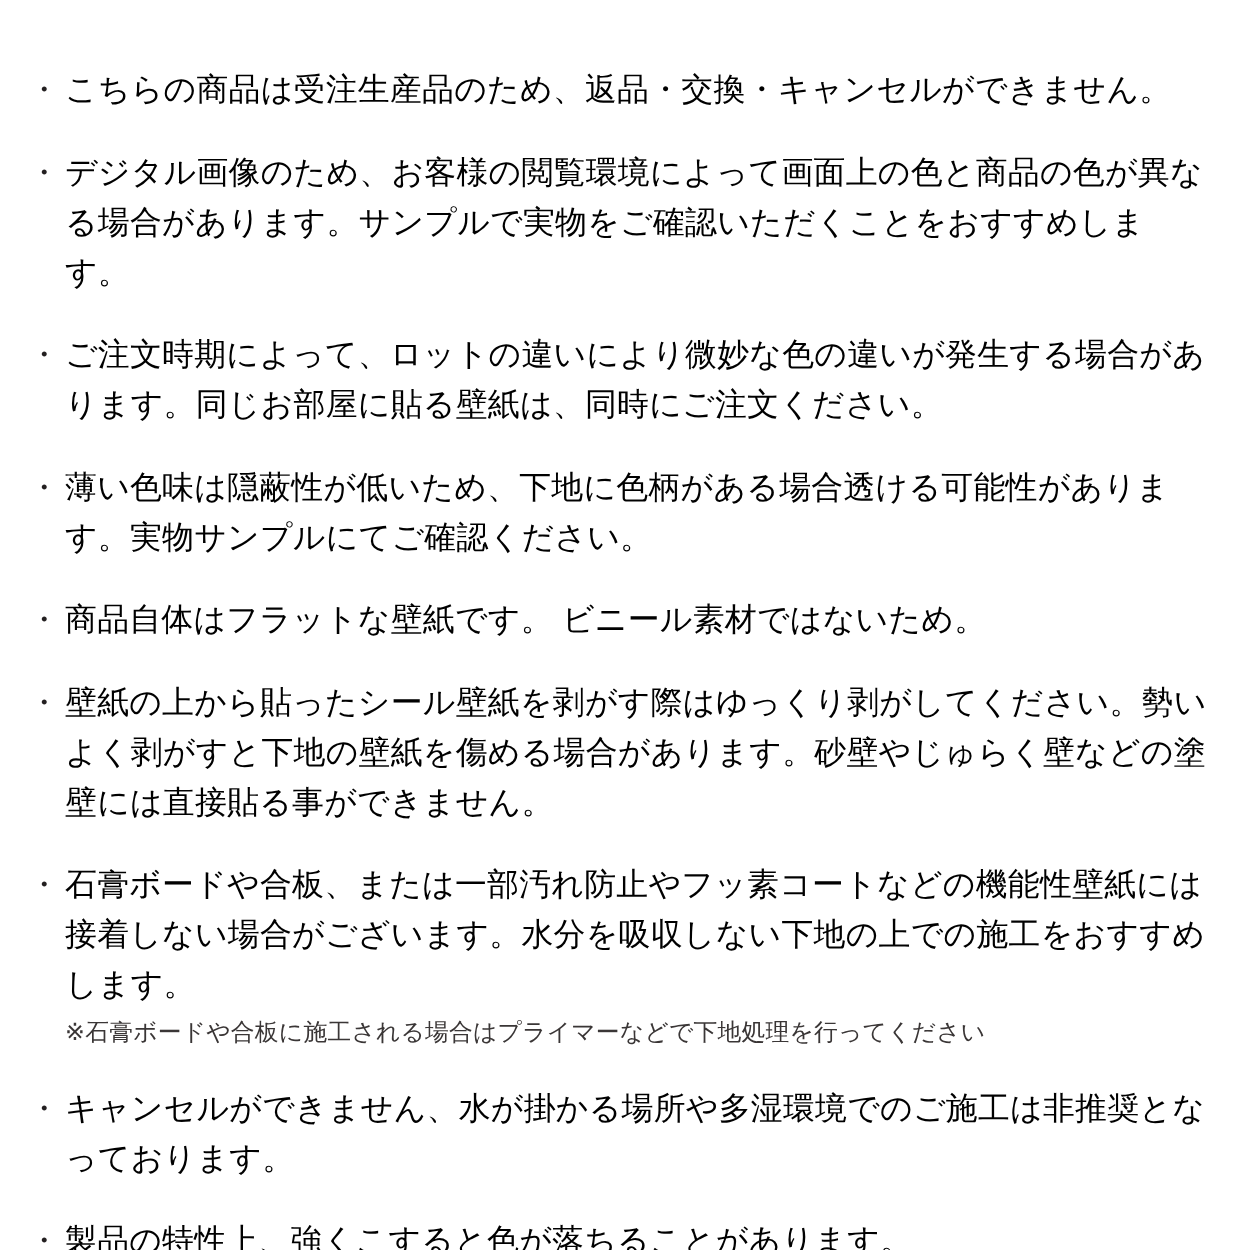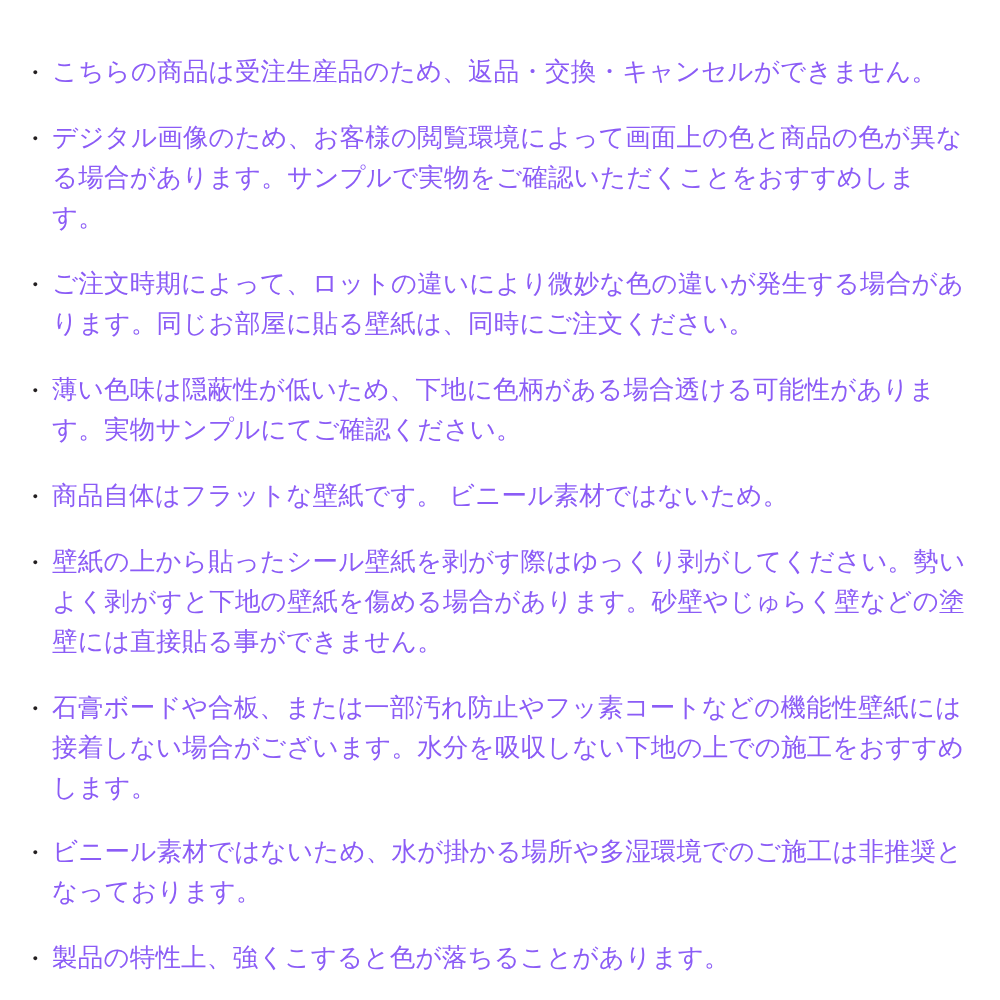--- a/index.html
+++ b/index.html
@@ -43,24 +43,23 @@
     color: #231f20;
     user-select: none;
   }
   .body {
     flex: 1 1 auto;
   }
   .note-text {
     font-size: 25.5px;
     line-height: 40px;
     letter-spacing: 0.2px;
-    color: #8b5cf6;
+    color: #000000;
     white-space: pre-wrap;
     word-break: break-all;
-    font-family: Liberation Serif, serif;
   }
   .note-sub {
     display: block;
     font-size: 19px;
     line-height: 33px;
     letter-spacing: 0.2px;
     color: #3a3636;
     margin-top: 2px;
     white-space: pre-wrap;
     word-break: break-all;
@@ -114,27 +113,28 @@
       <span class="bullet">・</span>
       <div class="body">
         <span class="note-text">壁紙の上から貼ったシール壁紙を剥がす際はゆっくり剥がしてください。勢いよく剥がすと下地の壁紙を傷める場合があります。砂壁やじゅらく壁などの塗壁には直接貼る事ができません。</span>
       </div>
     </li>
 
     <li class="note spacing-tight">
       <span class="bullet">・</span>
       <div class="body">
         <span class="note-text">石膏ボードや合板、または一部汚れ防止やフッ素コートなどの機能性壁紙には接着しない場合がございます。水分を吸収しない下地の上での施工をおすすめします。</span>
+        <span class="note-sub">※石膏ボードや合板に施工される場合はプライマーなどで下地処理を行ってください</span>
       </div>
     </li>
 
     <li class="note">
       <span class="bullet">・</span>
       <div class="body">
-        <span class="note-text">ビニール素材ではないため、水が掛かる場所や多湿環境でのご施工は非推奨となっております。</span>
+        <span class="note-text">キャンセルができません、水が掛かる場所や多湿環境でのご施工は非推奨となっております。</span>
       </div>
     </li>
 
     <li class="note">
       <span class="bullet">・</span>
       <div class="body">
         <span class="note-text">製品の特性上、強くこすると色が落ちることがあります。</span>
       </div>
     </li>
 

